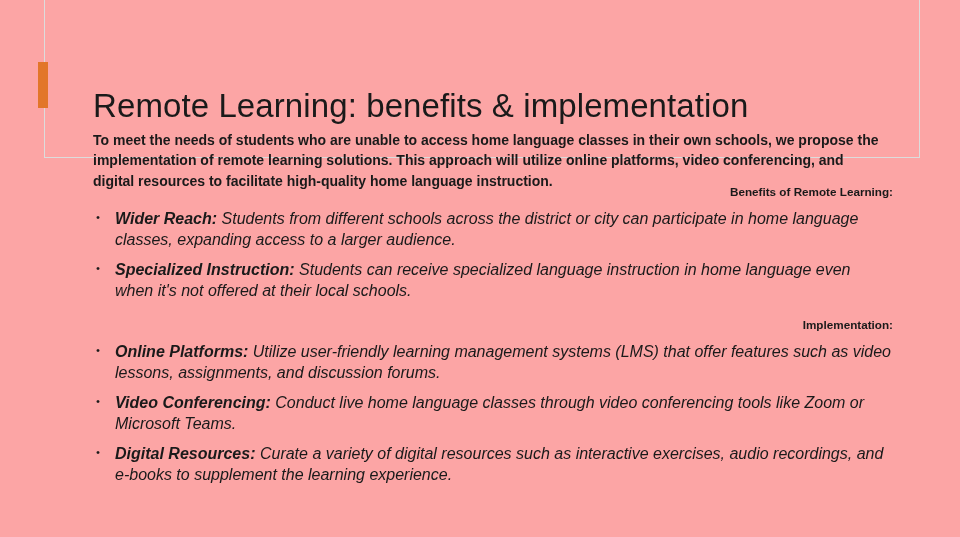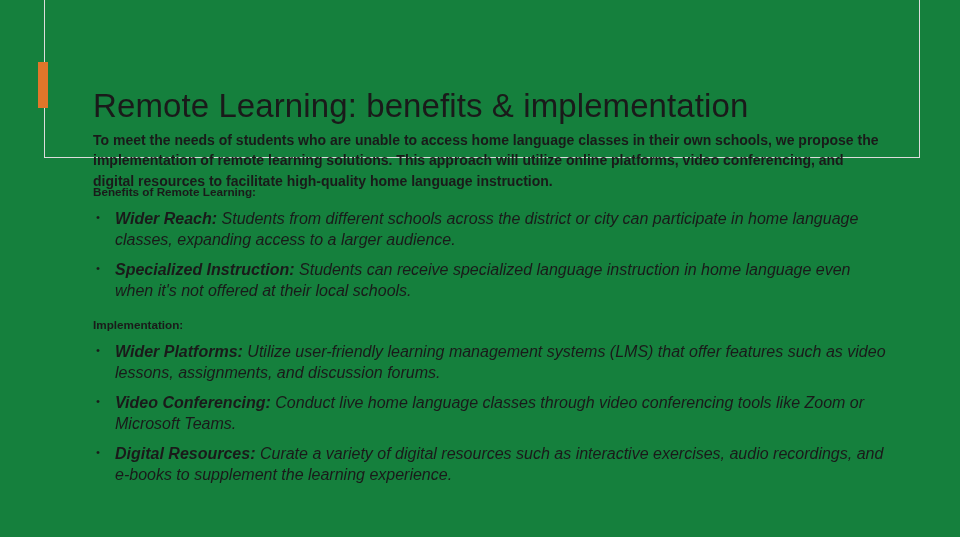--- a/index.html
+++ b/index.html
@@ -10,21 +10,21 @@
     width: 960px;
     height: 537px;
     background: #ffffff;
     font-family: "Liberation Sans", sans-serif;
     overflow: hidden;
   }
   .slide {
     position: relative;
     width: 960px;
     height: 537px;
-    background: #15803d;
+    background: #fca5a5;
   }
   
   .frame {
     position: absolute;
     left: 44px;
     top: 0px;
     width: 876px;
     height: 158px;
     border: 1px solid #dcdcdc;
     border-top: none;
@@ -66,20 +66,21 @@
     left: 93px;
     top: 184px;
     width: 800px;
   }
   .section-head {
     font-size: 11.7px;
     font-weight: 700;
     color: #1a1a1a;
     margin: 0 0 9px 0;
     line-height: 15px;
+    text-align: right;
   }
   .section-head.second {
     margin-top: 16px;
   }
   ul.bullets {
     list-style: none;
     margin: 0;
     padding: 0;
   }
   ul.bullets li {
@@ -127,21 +128,21 @@
         <span class="lead">Wider Reach:</span><span class="rest"> Students from different schools across the district or city can participate in home language classes, expanding access to a larger audience.</span>
       </li>
       <li>
         <span class="lead">Specialized Instruction:</span><span class="rest"> Students can receive specialized language instruction in home language even when it's not offered at their local schools.</span>
       </li>
     </ul>
 
     <div class="section-head second">Implementation:</div>
     <ul class="bullets">
       <li>
-        <span class="lead">Wider Platforms:</span><span class="rest"> Utilize user-friendly learning management systems (LMS) that offer features such as video lessons, assignments, and discussion forums.</span>
+        <span class="lead">Online Platforms:</span><span class="rest"> Utilize user-friendly learning management systems (LMS) that offer features such as video lessons, assignments, and discussion forums.</span>
       </li>
       <li>
         <span class="lead">Video Conferencing:</span><span class="rest"> Conduct live home language classes through video conferencing tools like Zoom or Microsoft Teams.</span>
       </li>
       <li>
         <span class="lead">Digital Resources:</span><span class="rest"> Curate a variety of digital resources such as interactive exercises, audio recordings, and e-books to supplement the learning experience.</span>
       </li>
     </ul>
 
   </div>

